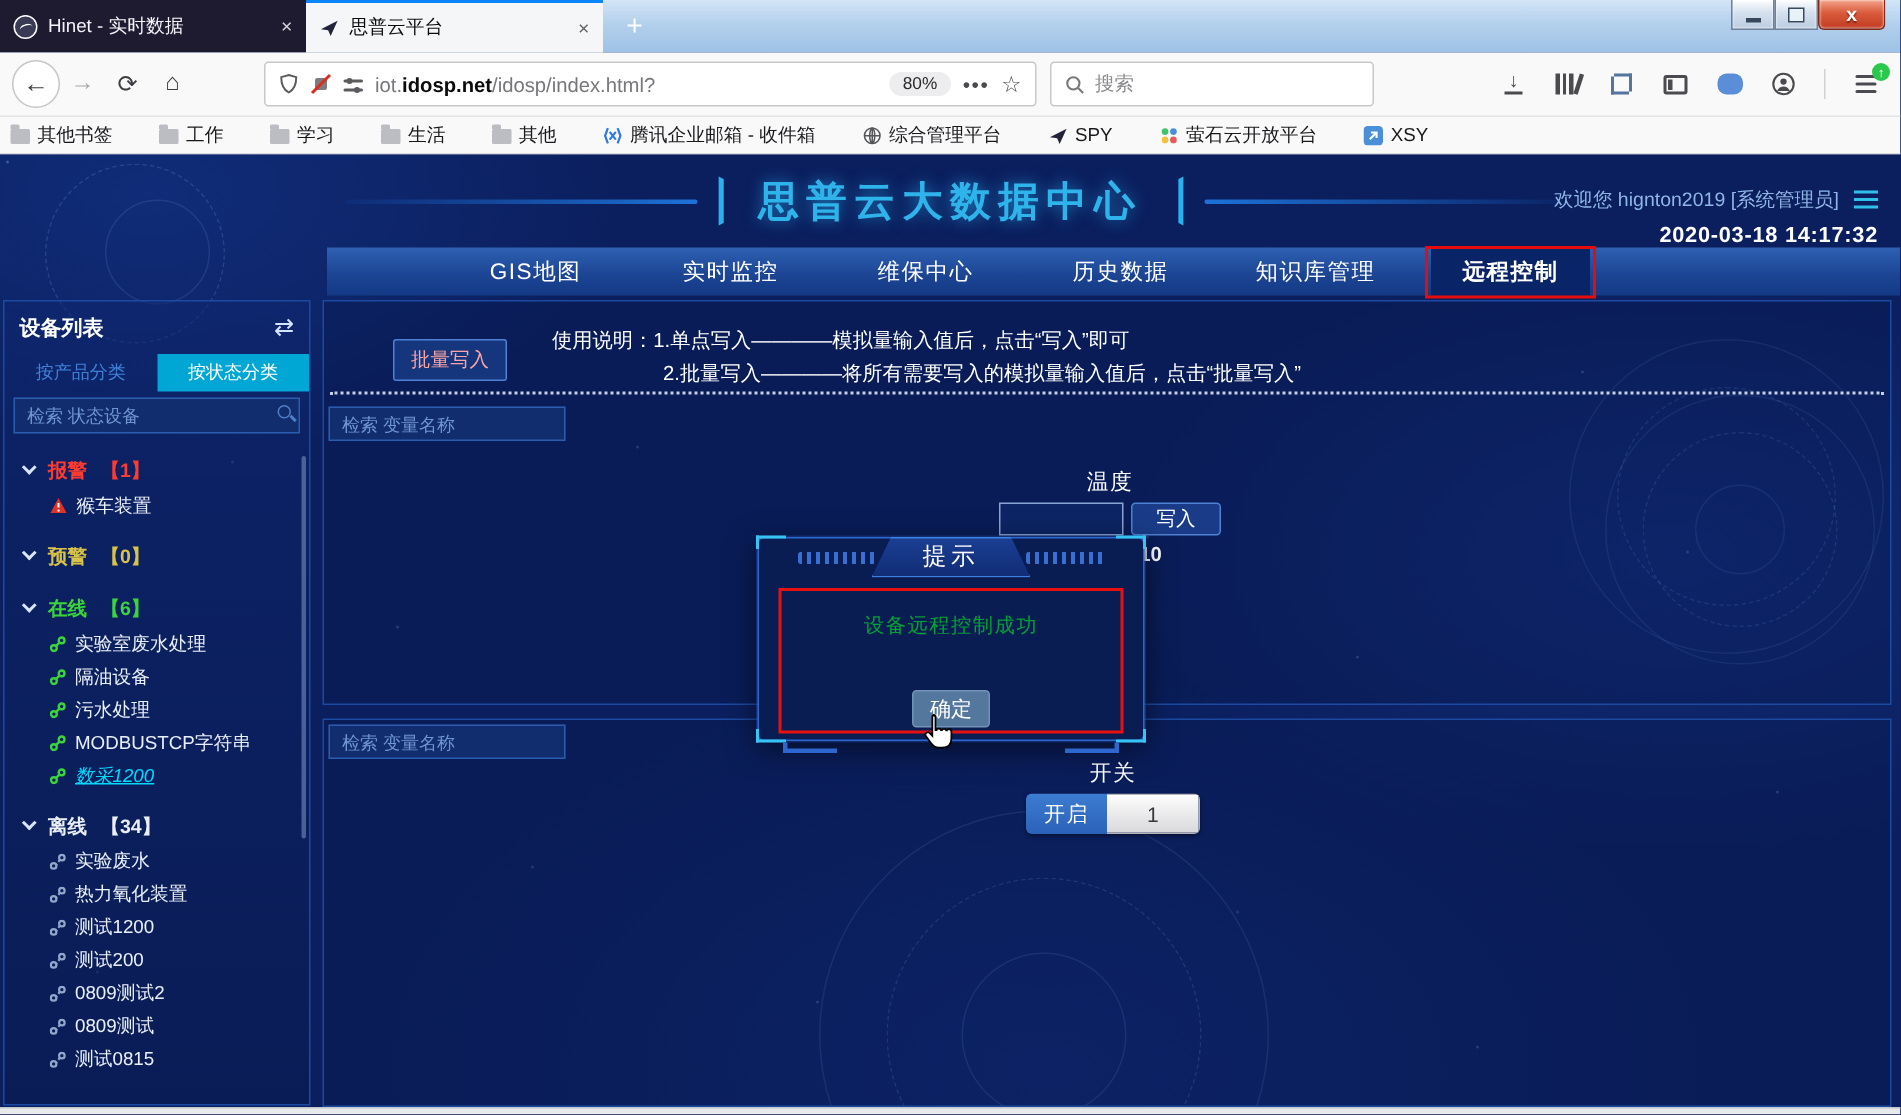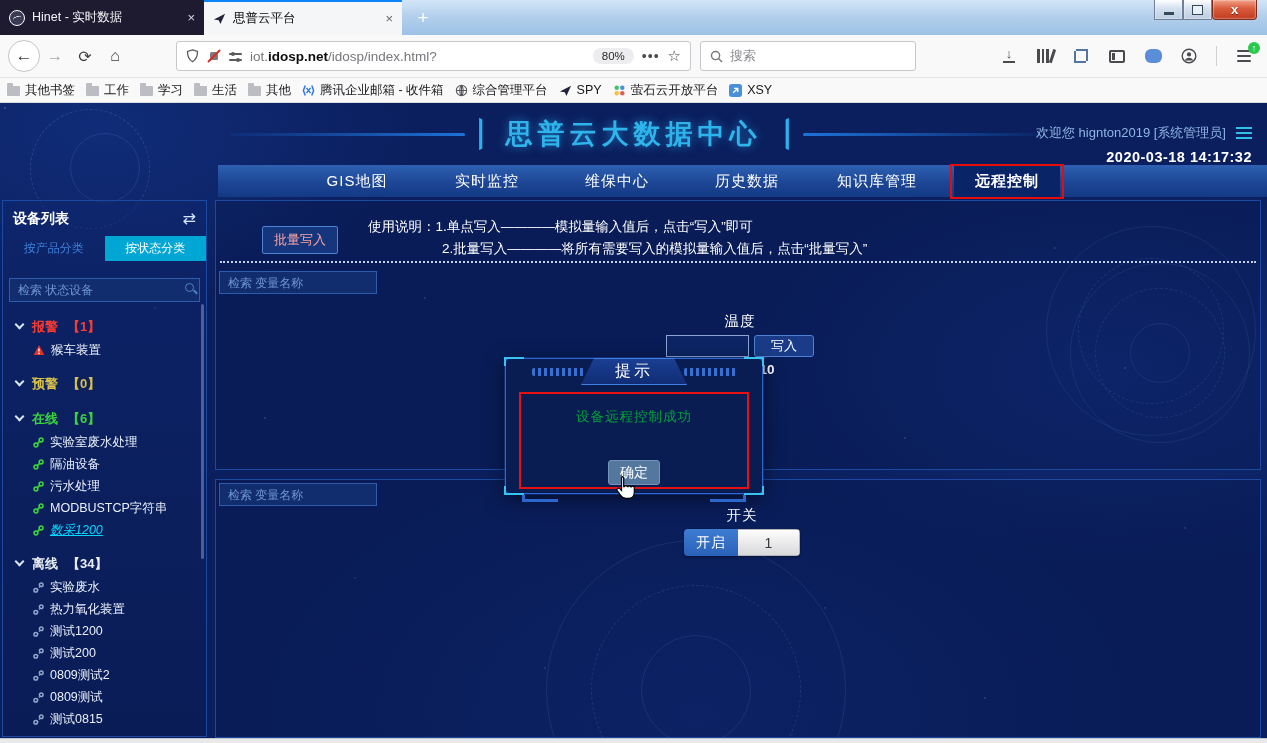--- a/index.html
+++ b/index.html
@@ -72,21 +72,21 @@
   .chat-icon::after{content:'';position:absolute;left:3px;bottom:-4px;border:4px solid transparent;border-top-color:#5b8dd9}
   .sep-v{width:1px;height:20px;background:#d2d2d6}
   .menu-btn{position:relative}
   .menu-btn i{position:absolute;left:2px;width:14px;height:2px;background:#4a4a4f;border-radius:1px}
   .menu-btn i:nth-child(1){top:3px}.menu-btn i:nth-child(2){top:8px}.menu-btn i:nth-child(3){top:13px}
   .menu-badge{position:absolute;top:-5px;right:-7px;width:12px;height:12px;border-radius:50%;
     background:#2ac84c;color:#fff;font-size:9px;line-height:12px;text-align:center;font-weight:bold}
 
   
   .bookmarksbar{position:absolute;top:78px;left:0;right:0;height:25px;background:#f9f9fa;
-    display:flex;align-items:center;padding:0 7px;gap:11px;font-size:12.5px;color:#19191c;
+    display:flex;align-items:center;padding:0 7px;gap:31px;font-size:12.5px;color:#19191c;
     border-bottom:1px solid #dcdce0}
   .bm-item{display:flex;align-items:center;gap:5px;cursor:pointer;white-space:nowrap}
   .bm-icon{flex:none;display:flex;align-items:center}
   .folder-glyph{width:13px;height:10px;background:#bcbdc2;border-radius:1px;position:relative;margin-top:2px}
   .folder-glyph::before{content:'';position:absolute;top:-3px;left:0;width:6px;height:3px;background:#bcbdc2;border-radius:1px 1px 0 0}
 
   
   .page{position:absolute;top:103px;left:0;right:0;height:635px;overflow:hidden;color:#fff;
     background:radial-gradient(620px 340px at 88% 42%,rgba(28,70,170,.30),transparent 60%),
                radial-gradient(520px 300px at 8% 4%,rgba(30,80,190,.28),transparent 60%),
@@ -128,21 +128,21 @@
   
   .sidebar{position:absolute;left:2px;top:97px;width:205px;bottom:1px;border:1px solid #1c4aa2;
     background:linear-gradient(180deg,rgba(14,38,110,.55),rgba(9,26,80,.55))}
   .sb-header{display:flex;align-items:center;justify-content:space-between;padding:9px 10px 5px}
   .sb-title{font-size:14px;font-weight:bold;color:#fff}
   .swap-icon{color:#d4e6ff;font-size:16px;cursor:pointer;line-height:1}
   .sb-tabs{display:flex;height:25px;margin-top:3px}
   .sb-tab{flex:1;display:flex;align-items:center;justify-content:center;font-size:12px;
     color:#3f80d8;cursor:pointer}
   .sb-tab.active{background:#00a6d4;color:#fff}
-  .sb-search{margin:17px 6px 0;height:24px;position:relative}
+  .sb-search{margin:4px 6px 0;height:24px;position:relative}
   .sb-search input,.var-search input{width:100%;height:100%;background:#112d6e;border:1px solid #2b5cae;
     color:#cfe0f8;font-size:12px;padding:0 22px 0 8px;outline:none;font-family:inherit}
   .sb-search input::placeholder,.var-search input::placeholder{color:#6f95cf}
   .mag{position:absolute;right:6px;top:5px;width:9px;height:9px;border:1.6px solid #4f7fc4;border-radius:50%}
   .mag::after{content:'';position:absolute;left:7px;top:7px;width:5px;height:1.7px;background:#4f7fc4;transform:rotate(45deg)}
   .sb-tree{padding:12px 0 0 13px;font-size:12.5px}
   .sb-group{margin-bottom:10px}
   .sb-group-header{display:flex;align-items:center;gap:9px;height:25px;font-size:13px;font-weight:bold;cursor:pointer}
   .chev{width:7px;height:7px;border-left:2px solid #d9e5f6;border-bottom:2px solid #d9e5f6;
     transform:rotate(-45deg);margin-top:-4px;flex:none}

